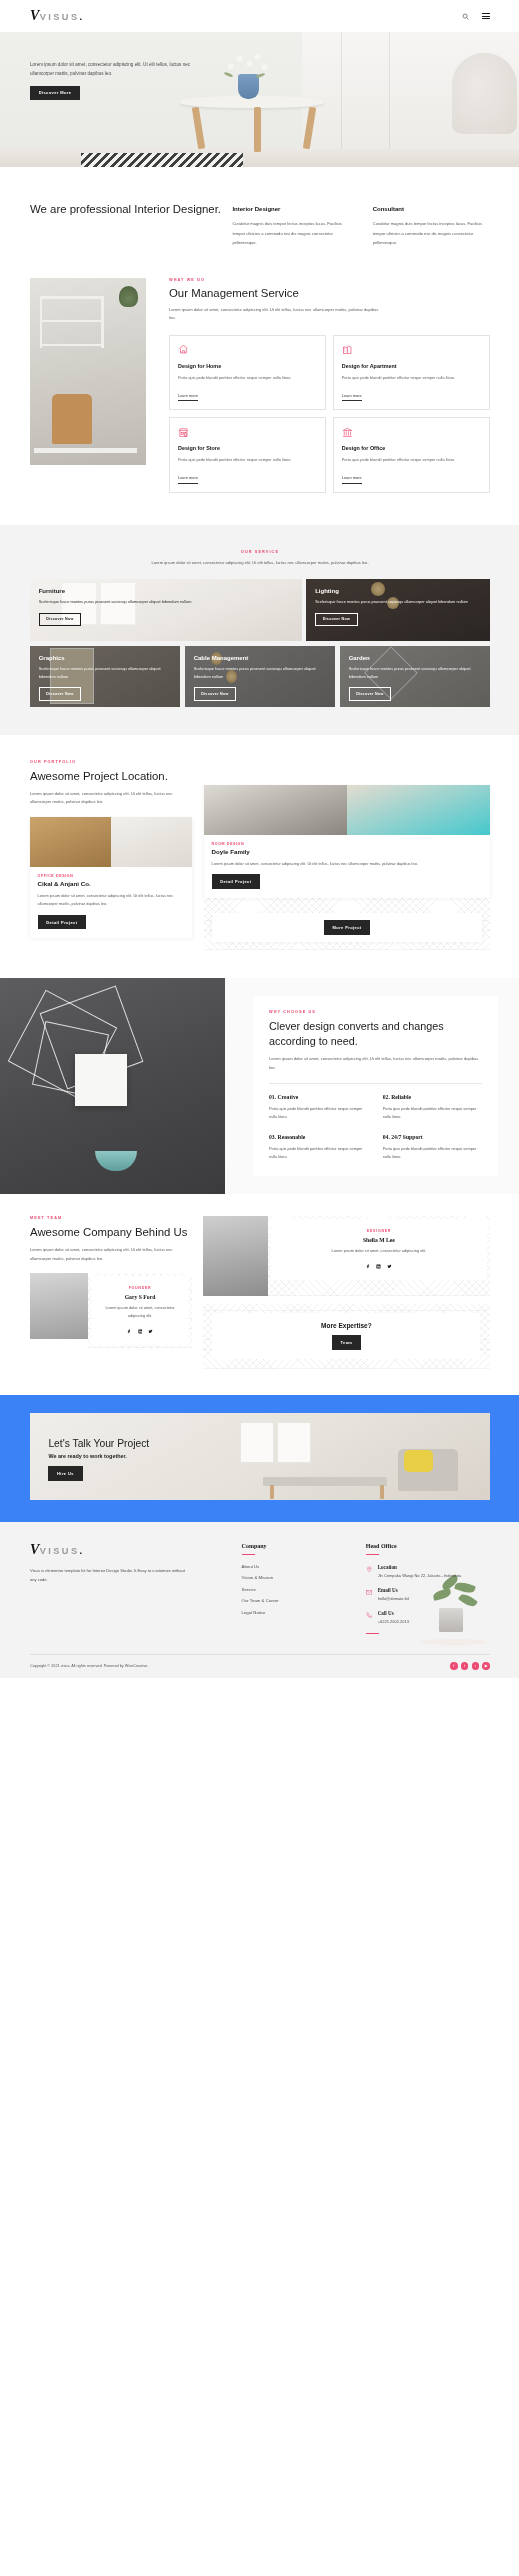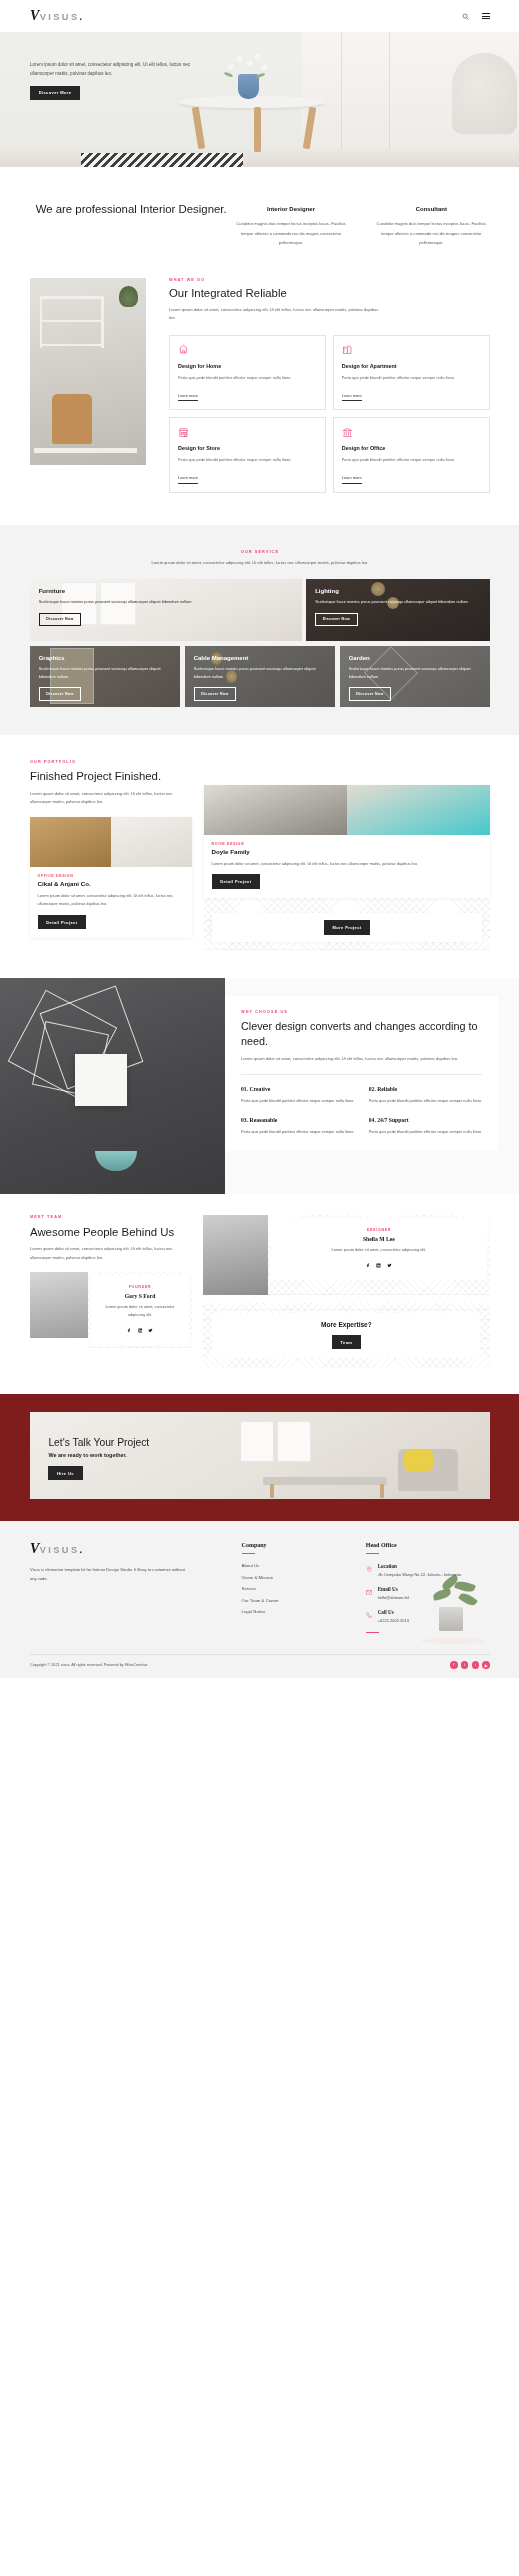--- a/index.html
+++ b/index.html
@@ -64,21 +64,21 @@
   .hero h1 {
     font-size:14.6px; font-weight:300; line-height:1.28; color:#1b1b1b; letter-spacing:-0.2px;
   }
   .hero p { font-size:4.6px; color:#4c4c4c; line-height:2; margin-top:7px; max-width:162px; }
   .btn-dark {
     display:inline-block; background:#262626; color:#fff; font-size:4px; font-weight:700;
     letter-spacing:0.4px; padding:4.9px 8.7px; margin-top:7.6px; cursor:pointer; border:none;
   }
 
   
-  .professional { padding:34px 30px 30px; display:flex; gap:0; background:#fff;text-align:center; }
+  .professional { padding:34px 30px 30px; display:flex; gap:0; background:#fff; }
   .prof-left { width:44%; }
   .prof-left h2 { font-size:11.4px; font-weight:300; line-height:1.42; color:#1b1b1b; }
   .prof-cols { display:flex; flex:1; gap:23px; padding-top:5.4px; }
   .prof-col h3 { font-size:6px; font-weight:700; color:#141414; margin-bottom:7px; }
   .prof-col p { font-size:4.1px; color:#5a5a5a; line-height:2.3; }
 
   
   .service { padding:0 30px 32px; display:flex; gap:0; position:relative; }
   .service-photo { width:116px; flex:none; position:relative; }
   .svc-img {
@@ -166,21 +166,21 @@
   
   .why { position:relative; background:#fff; padding-bottom:0; }
   .why-inner { display:flex; }
   .why-photo { width:225px; height:216px; position:relative; overflow:hidden;
     background:linear-gradient(160deg,#5d5d5f,#48484a 55%,#3b3b3d); }
   .wire { position:absolute; border:0.5px solid rgba(255,255,255,.8); }
   .why-note { position:absolute; left:75px; top:76px; width:52px; height:52px;
     background:#f7f7f5; box-shadow:0 2.2px 6.5px rgba(0,0,0,.25); }
   .why-bowl { position:absolute; left:95px; bottom:23px; width:42px; height:19.5px;
     background:linear-gradient(180deg,#8fc7c4,#5f9e9c); border-radius:0 0 21.6px 21.6px; }
-  .why-right { flex:1; position:relative; }
+  .why-right { flex:1; position:relative;padding-left:28px; }
   .why-pattern { position:absolute; inset:0; background:#fafafa; }
   .why-card { position:relative; background:#fff; margin:18.4px 21.6px 18.4px 0; padding:14px 16px 15px; }
   .why-card h2 { font-size:10.8px; font-weight:300; line-height:1.35; color:#1b1b1b; margin-bottom:6.5px; }
   .why-card .lead { font-size:4.1px; color:#5a5a5a; line-height:2.1; margin-bottom:10.8px; }
   .why-sep { height:0.5px; background:#e8e8e8; margin-bottom:10.8px; }
   .why-grid { display:grid; grid-template-columns:1fr 1fr; gap:12px 14px; }
   .why-item h4 { font-family:"Liberation Serif", serif; font-size:5.7px; font-weight:700;
      color:#141414; margin-bottom:4.9px; }
   .why-item p { font-size:3.9px; color:#5a5a5a; line-height:2.1; }
 
@@ -196,21 +196,21 @@
   .member-info h4 { font-family:"Liberation Serif", serif; font-size:5.7px; font-weight:700;
      color:#141414; margin:3.8px 0 4.3px; }
   .member-info p { font-size:3.9px; color:#5a5a5a; line-height:2; }
   .socials { display:flex; gap:5.4px; justify-content:center; margin-top:6px; color:#1d1d1d; }
   .team-right { flex:1; }
   .expertise { margin-top:7.6px; padding:9.7px; position:relative; }
   .exp-inner { background:#fff; padding:8.7px; text-align:center; }
   .exp-inner h3 { font-size:6.5px; font-weight:700; color:#141414; margin-bottom:6.5px; }
 
   
-  .cta { padding:18.4px 30px 21.6px; background:#7f1d1d; }
+  .cta { padding:18.4px 30px 21.6px; background:#3b82f6; }
   .cta-box { position:relative; height:87px; overflow:hidden;
     background:linear-gradient(150deg,#f0eeea,#e6e2dc 55%,#d9d3ca); }
   .cta-frame{position:absolute;background:#fbfaf8;border:0.5px solid #e8e6e3;}
   .cta-bench{position:absolute;left:233px;bottom:14px;width:124px;height:8.7px;background:#cdc9c3;border-radius:1.6px;}
   .cta-chair{position:absolute;right:32px;bottom:8.7px;width:60px;height:42px;background:#c9c4bd;border-radius:5.4px 5.4px 1.6px 1.6px;}
   .cta-pillow{position:absolute;right:57px;bottom:28px;width:29px;height:21.6px;background:#e9cf45;border-radius:4.9px;}
   .cta-leg{position:absolute;background:#cba87c;width:3.8px;border-radius:1.1px;}
   .cta-text { position:relative; padding:25px 0 0 18.4px; z-index:3; max-width:179px; }
   .cta-text h2 { font-size:10.3px; font-weight:300; color:#1b1b1b; }
   .cta-text h3 { font-size:5.4px; font-weight:700; color:#1b1b1b; margin-top:3.8px; }
@@ -320,21 +320,21 @@
         <div class="svc-shelf" style="left:9.7px;top:66px;width:64px;height:2.7px;"></div>
         <div class="svc-shelf" style="left:9.7px;top:18.4px;width:2.7px;height:52px;"></div>
         <div class="svc-shelf" style="left:71px;top:18.4px;width:2.7px;height:52px;"></div>
         <div class="svc-plant"></div>
         <div class="svc-desk"></div>
         <div class="svc-chair"></div>
       </div>
     </div>
     <div class="service-body">
       <div class="eyebrow">WHAT WE DO</div>
-      <div class="svc-title">Our Integrated Reliable</div>
+      <div class="svc-title">Our Management Service</div>
       <div class="svc-lead">Lorem ipsum dolor sit amet, consectetur adipiscing elit. Ut elit tellus, luctus nec ullamcorper mattis, pulvinar dapibus leo.</div>
       <div class="svc-grid">
 
         <div class="svc-card">
           <span class="svc-icon">
             <svg width="10.8" height="10.8" viewBox="0 0 24 24" fill="none" stroke="currentColor" stroke-width="1.5">
                 <path d="M3 10.5 12 3l9 7.5"></path>
                 <path d="M5.5 10v10h13V10"></path>
                 <path d="M9.5 20v-5h5v5"></path>
               </svg>
@@ -446,21 +446,21 @@
             <button class="btn-ghost">Discover Now</button>
           </div>
         </div>
       </div>
     </div>
   </div>
 
   <div class="portfolio">
     <div class="pf-left">
       <div class="eyebrow">OUR PORTFOLIO</div>
-      <h2>Finished Project Finished.</h2>
+      <h2>Awesome Project Location.</h2>
       <p class="lead">Lorem ipsum dolor sit amet, consectetur adipiscing elit. Ut elit tellus, luctus nec ullamcorper mattis, pulvinar dapibus leo.</p>
       <div class="pf-card">
         <div class="pf-thumb">
           <div style="background:linear-gradient(160deg,#caa36d,#9d7742);"></div>
           <div style="background:linear-gradient(160deg,#f2f0ec,#ddd9d2);"></div>
         </div>
         <div class="pf-body">
           <div class="tag">OFFICE DESIGN</div>
           <h3>Cikal &amp; Anjani Co.</h3>
           <p>Lorem ipsum dolor sit amet, consectetur adipiscing elit. Ut elit tellus, luctus nec ullamcorper mattis, pulvinar dapibus leo.</p>
@@ -524,21 +524,21 @@
             </div>
           </div>
         </div>
       </div>
     </div>
   </div>
 
   <div class="team">
     <div class="team-left">
       <div class="eyebrow">MEET TEAM</div>
-      <h2>Awesome People Behind Us</h2>
+      <h2>Awesome Company Behind Us</h2>
       <p class="lead">Lorem ipsum dolor sit amet, consectetur adipiscing elit. Ut elit tellus, luctus nec ullamcorper mattis, pulvinar dapibus leo.</p>
       <div class="member">
         <div class="member-photo" style="background:linear-gradient(170deg,#d7d7d7,#9e9e9e);"></div>
         <div class="pattern" style="flex:1;padding:3.2px;">
           <div class="member-info">
             <div class="tag">FOUNDER</div>
             <h4>Gary S Ford</h4>
             <p>Lorem ipsum dolor sit amet, consectetur adipiscing elit.</p>
             <div class="socials">
               <span><svg width="4.9" height="4.9" viewBox="0 0 24 24" fill="currentColor">

